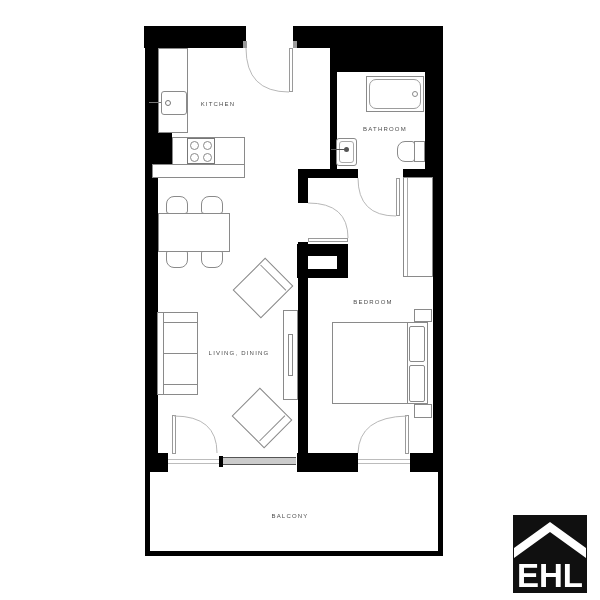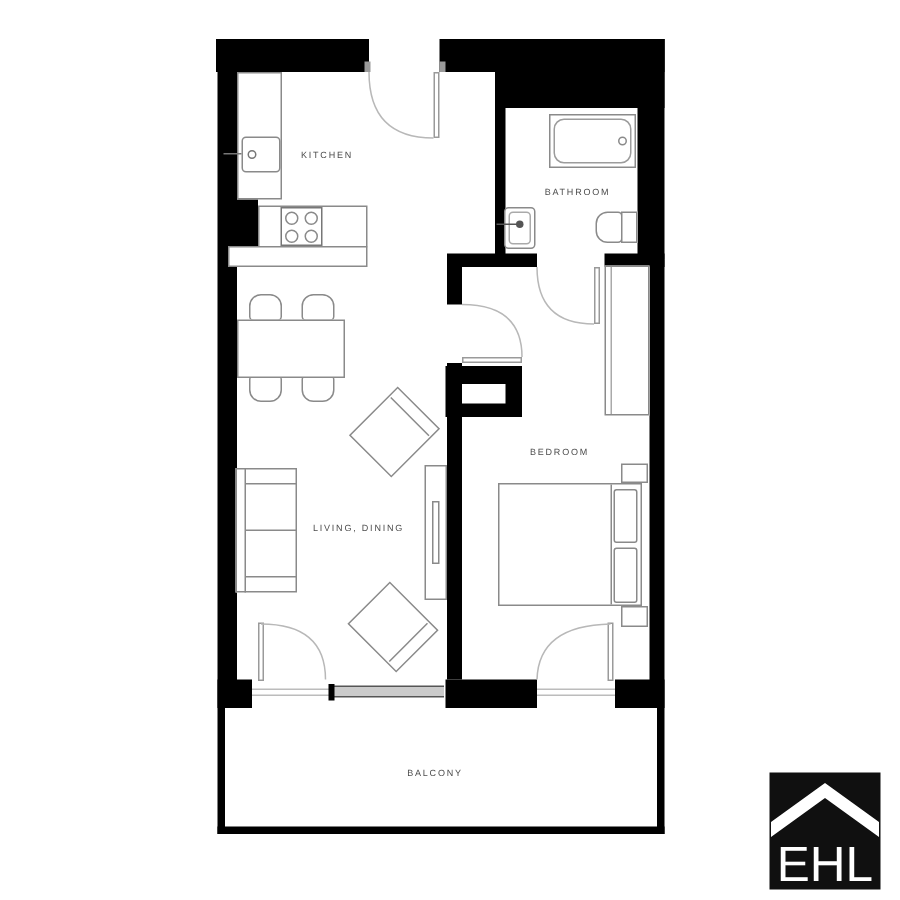--- a/index.html
+++ b/index.html
@@ -11,21 +11,21 @@
   .fline{position:absolute;background:var(--furniture-line,#8a8a8a);}
   .leaf{position:absolute;background:#fff;border:1px solid var(--door-line,#9a9a9a);box-sizing:border-box;}
   .circle{position:absolute;background:#fff;border:1px solid var(--furniture-line,#8a8a8a);border-radius:50%;box-sizing:border-box;}
   .room-label{position:absolute;transform:translate(-50%,-50%);font-size:6px;letter-spacing:1.2px;
     color:var(--label,#4d4d4d);white-space:nowrap;}
   .threshold{position:absolute;height:1px;background:#bcbcbc;}
   #arcs{position:absolute;left:0;top:0;pointer-events:none;}
   #arcs path{fill:none;stroke:var(--arc,#b8b8b8);stroke-width:1;}
   #logo{position:absolute;left:513px;top:515px;width:74px;height:78px;background:var(--logo-bg,#101010);}
   #logo-text{position:absolute;left:0;right:0;bottom:4px;text-align:center;color:var(--logo-fg,#fff);
-    font-weight:normal;font-size:33px;line-height:0.8;letter-spacing:0px;}
+    font-weight:bold;font-size:33px;line-height:0.8;letter-spacing:0px;}
 </style>
 </head>
 <body>
 
 <div id="stage">
 
   <div class="wall" style="left:144px;top:26px;width:102px;height:22px"></div>
   <div class="wall" style="left:293px;top:26px;width:150px;height:22px"></div>
   <div class="wall" style="left:330px;top:26px;width:113px;height:46px"></div>
   <div class="wall" style="left:425px;top:26px;width:18px;height:147px"></div>

